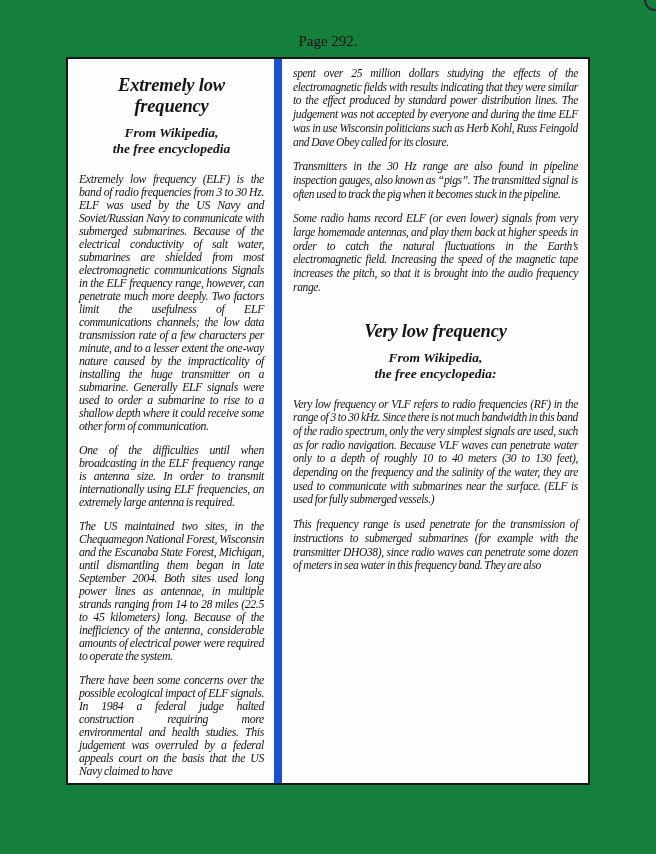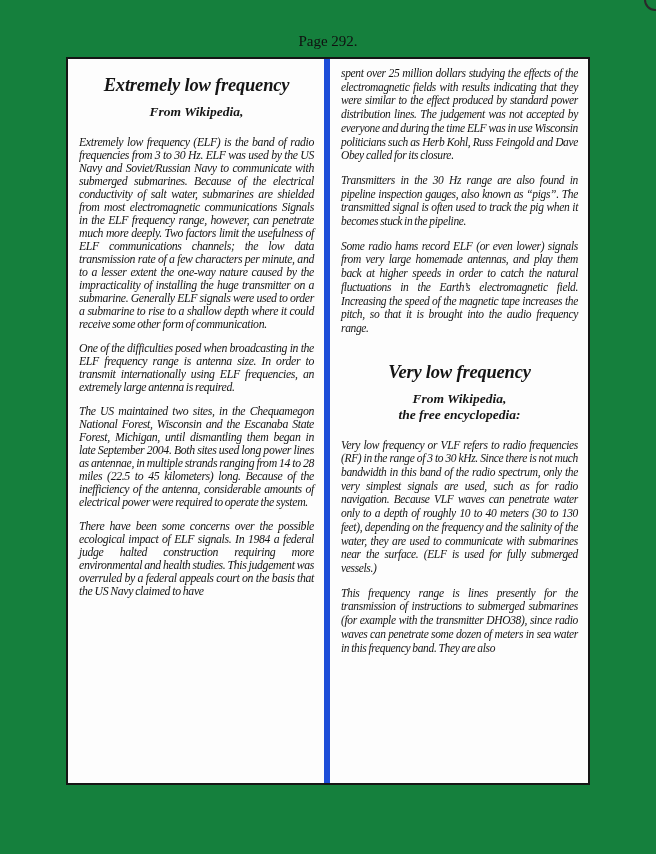--- a/index.html
+++ b/index.html
@@ -35,22 +35,22 @@
     height: 728px;
     border: 2px solid #161616;
     background: #fdfdfd;
     display: flex;
   }
   .col {
     overflow: hidden;
     height: 100%;
   }
   .col-left {
-    width: 262px;
-    border-right: 6px solid #1d4ed8;
+    width: 214px;
+    border-right: 8px solid #1d4ed8;
     padding: 6px 10px 0 11px;
   }
   .col-right {
     flex: 1;
     padding: 8px 10px 0 11px;
   }
   .article-title {
     font-size: 18.5px;
     font-weight: bold;
     font-style: italic;
@@ -102,38 +102,39 @@
 <div class="sheet">
 
   <div class="page-header">Page 292.</div>
 
   <div class="frame">
 
     <div class="col col-left">
       <div class="article-title">Extremely low frequency</div>
       <div class="subtitle">
         <div>From Wikipedia,</div>
+        <div>the free encyclopedia</div>
       </div>
       <p class="body-text">Extremely low frequency (ELF) is the band of radio frequencies from 3 to 30 Hz. ELF was used by the US Navy and Soviet/Russian Navy to communicate with submerged submarines. Because of the electrical conductivity of salt water, submarines are shielded from most electromagnetic communications Signals in the ELF frequency range, however, can penetrate much more deeply. Two factors limit the usefulness of ELF communications channels; the low data transmission rate of a few characters per minute, and to a lesser extent the one-way nature caused by the impracticality of installing the huge transmitter on a submarine. Generally ELF signals were used to order a submarine to rise to a shallow depth where it could receive some other form of communication.</p>
-      <p class="body-text">One of the difficulties posed when broadcasting in the ELF frequency range is antenna size. In order to transmit internationally using ELF frequencies, an extremely large antenna is required.</p>
+      <p class="body-text">One of the difficulties until when broadcasting in the ELF frequency range is antenna size. In order to transmit internationally using ELF frequencies, an extremely large antenna is required.</p>
       <p class="body-text">The US maintained two sites, in the Chequamegon National Forest, Wisconsin and the Escanaba State Forest, Michigan, until dismantling them began in late September 2004. Both sites used long power lines as antennae, in multiple strands ranging from 14 to 28 miles (22.5 to 45 kilometers) long. Because of the inefficiency of the antenna, considerable amounts of electrical power were required to operate the system.</p>
       <p class="body-text">There have been some concerns over the possible ecological impact of ELF signals. In 1984 a federal judge halted construction requiring more environmental and health studies. This judgement was overruled by a federal appeals court on the basis that the US Navy claimed to have</p>
     </div>
 
     <div class="col col-right">
       <p class="body-text">spent over 25 million dollars studying the effects of the electromagnetic fields with results indicating that they were similar to the effect produced by standard power distribution lines. The judgement was not accepted by everyone and during the time ELF was in use Wisconsin politicians such as Herb Kohl, Russ Feingold and Dave Obey called for its closure.</p>
       <p class="body-text">Transmitters in the 30 Hz range are also found in pipeline inspection gauges, also known as “pigs”. The transmitted signal is often used to track the pig when it becomes stuck in the pipeline.</p>
       <p class="body-text">Some radio hams record ELF (or even lower) signals from very large homemade antennas, and play them back at higher speeds in order to catch the natural fluctuations in the Earth’s electromagnetic field. Increasing the speed of the magnetic tape increases the pitch, so that it is brought into the audio frequency range.</p>
 
       <div class="article-title">Very low frequency</div>
       <div class="subtitle">
         <div>From Wikipedia,</div>
         <div>the free encyclopedia:</div>
       </div>
       <p class="body-text">Very low frequency or VLF refers to radio frequencies (RF) in the range of 3 to 30 kHz. Since there is not much bandwidth in this band of the radio spectrum, only the very simplest signals are used, such as for radio navigation. Because VLF waves can penetrate water only to a depth of roughly 10 to 40 meters (30 to 130 feet), depending on the frequency and the salinity of the water, they are used to communicate with submarines near the surface. (ELF is used for fully submerged vessels.)</p>
-      <p class="body-text">This frequency range is lines presently for the transmission of instructions to submerged submarines (for example with the transmitter DHO38), since radio waves can penetrate some dozen of meters in sea water in this frequency band. They are also</p>
+      <p class="body-text">This frequency range is used penetrate for the transmission of instructions to submerged submarines (for example with the transmitter DHO38), since radio waves can penetrate some dozen of meters in sea water in this frequency band. They are also</p>
     </div>
 
   </div>
 
   <div class="scan-artifact"></div>
 
 </div>
 
 </body></html>

